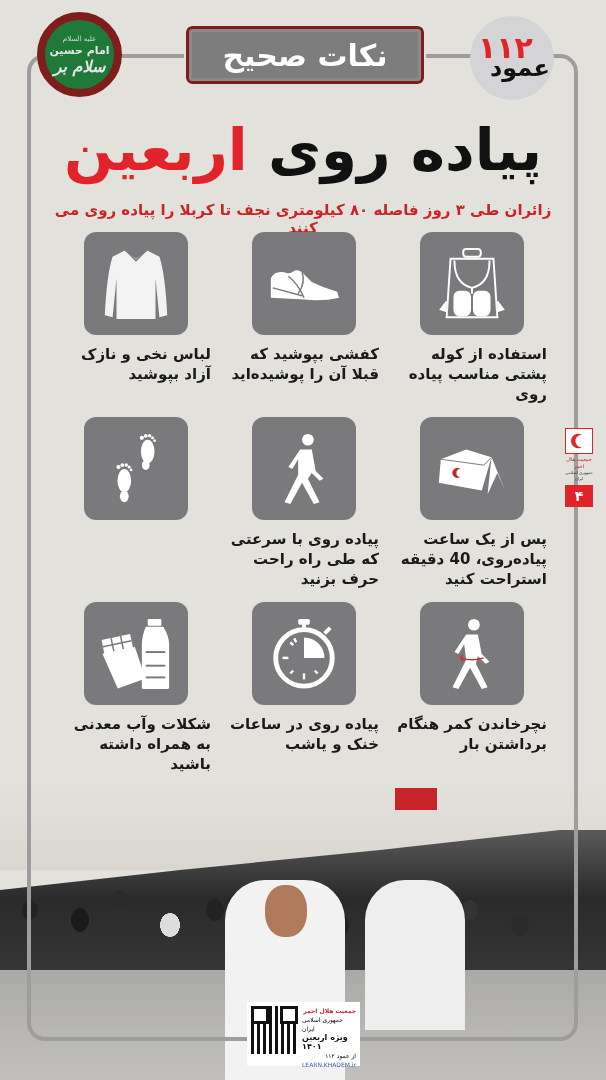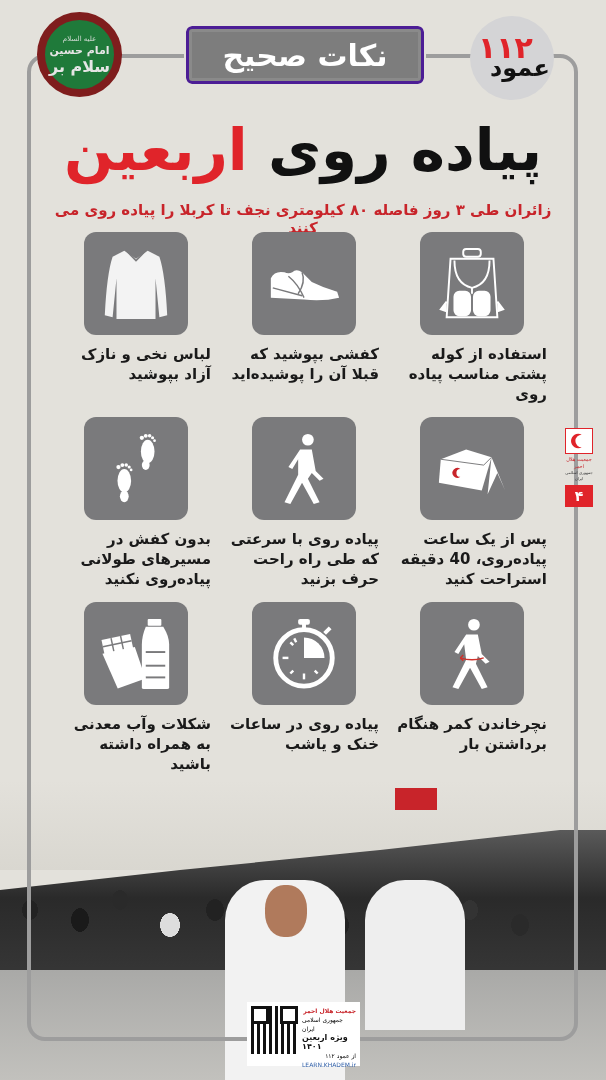--- a/index.html
+++ b/index.html
@@ -17,21 +17,21 @@
     border: 4px solid #9d9d9d;
     border-radius: 18px;
     z-index: 5;
     pointer-events: none;
   }
   .header-badge {
     position: absolute;
     left: 186px; top: 26px;
     width: 238px; height: 58px;
     background: #7d7d7d;
-    border: 3px solid #4c1d95;
+    border: 3px solid #7f1d1d;
     outline: 2px solid #e3e1db;
     border-radius: 6px;
     z-index: 6;
     display: flex; align-items: center; justify-content: center;
     box-shadow: inset 0 0 0 3px #8a8a8a;
   }
   .header-badge span {
     color: #fff; font-weight: bold; font-size: 30px;
     font-family: "DejaVu Sans", sans-serif;
   }
@@ -41,21 +41,21 @@
     width: 85px; height: 85px;
     border-radius: 50%;
     background: #1f7a3a;
     z-index: 7;
     display: flex; align-items: center; justify-content: center;
     flex-direction: column;
     color: #e5e5e5;
     border: 8px solid #7f1d1d;
   }
   .logo-left .l1 { font-size: 11px; font-weight: bold; line-height: 14px; }
-  .logo-left .l2 { font-size: 16px; font-weight: bold; line-height: 18px; }
+  .logo-left .l2 { font-size: 16px; font-weight: bold; line-height: 18px; font-style: italic; }
   .logo-left .l3 { font-size: 7px; line-height: 10px; opacity: 0.9; }
   .logo-right {
     position: absolute;
     left: 470px; top: 16px;
     width: 84px; height: 84px;
     border-radius: 50%;
     background: #d4d4d6;
     z-index: 7;
     display: flex; align-items: center; justify-content: center;
   }
@@ -313,21 +313,20 @@
           <circle cx="59" cy="11" r="1.4"></circle>
         <ellipse cx="28" cy="52" rx="7" ry="12"></ellipse>
         <ellipse cx="28" cy="68" rx="4.5" ry="6"></ellipse>
         <circle cx="22" cy="38" r="2.2"></circle>
           <circle cx="26" cy="36" r="2"></circle>
           <circle cx="30" cy="36" r="1.8"></circle>
           <circle cx="33" cy="38" r="1.6"></circle>
           <circle cx="35" cy="41" r="1.4"></circle>
       </svg>
     </div>
-    <div class="tip-text">بدون کفش در مسیرهای طولانی پیاده‌روی نکنید</div>
   </div>
 
   <div class="tip">
     <div class="icon-box">
       <svg viewBox="0 0 80 80">
         <g fill="#fff">
           <circle cx="42" cy="10" r="6"></circle>
           <path d="M34 20 L46 20 L50 40 L58 48 L54 50 L46 42 L44 50 L56 74 L50 76 L38 54 L26 76 L20 74 L34 46 L32 30 L26 40 L22 38 Z"></path>
         </g>
         <path d="M28 44 Q40 48 52 44" stroke="#d0302a" stroke-width="1.5" fill="none"></path>

